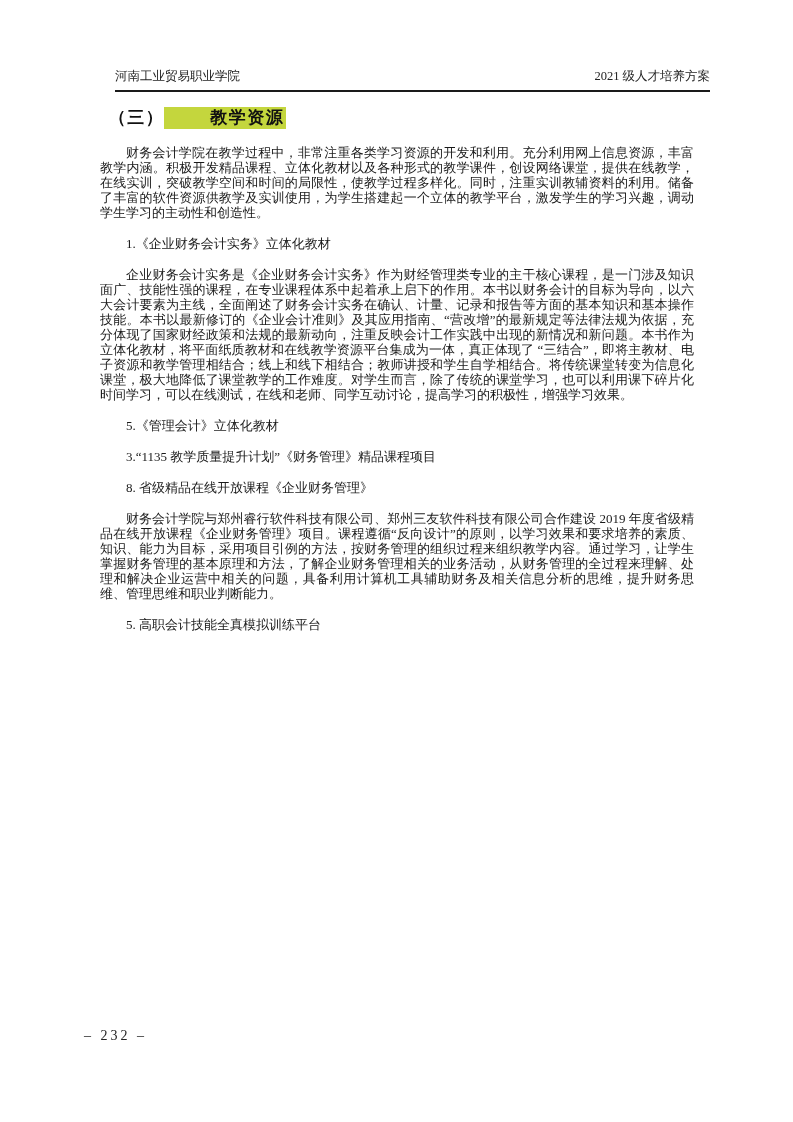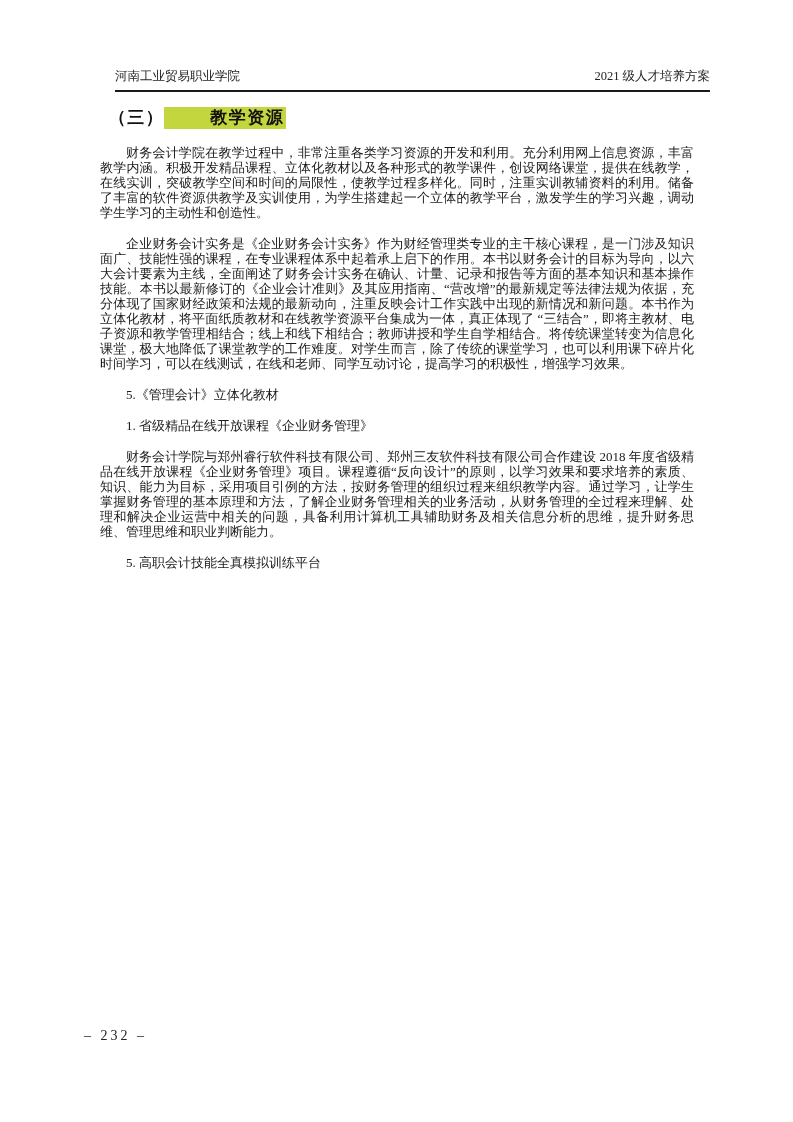--- a/index.html
+++ b/index.html
@@ -63,24 +63,26 @@
 
     <header class="meta-header">
       <span>河南工业贸易职业学院</span>
       <span>2021 级人才培养方案</span>
     </header>
 
     <h2 class="section-title"><span>（三）</span><mark style="background: rgb(196, 214, 61); padding-left: 46px;">教学资源</mark></h2>
 
     <main id="doc-body">
         <p class="block">财务会计学院在教学过程中，非常注重各类学习资源的开发和利用。充分利用网上信息资源，丰富教学内涵。积极开发精品课程、立体化教材以及各种形式的教学课件，创设网络课堂，提供在线教学，在线实训，突破教学空间和时间的局限性，使教学过程多样化。同时，注重实训教辅资料的利用。储备了丰富的软件资源供教学及实训使用，为学生搭建起一个立体的教学平台，激发学生的学习兴趣，调动学生学习的主动性和创造性。</p>
+        <p class="block">1.《企业财务会计实务》立体化教材</p>
         <p class="block">企业财务会计实务是《企业财务会计实务》作为财经管理类专业的主干核心课程，是一门涉及知识面广、技能性强的课程，在专业课程体系中起着承上启下的作用。本书以财务会计的目标为导向，以六大会计要素为主线，全面阐述了财务会计实务在确认、计量、记录和报告等方面的基本知识和基本操作技能。本书以最新修订的《企业会计准则》及其应用指南、“营改增”的最新规定等法律法规为依据，充分体现了国家财经政策和法规的最新动向，注重反映会计工作实践中出现的新情况和新问题。本书作为立体化教材，将平面纸质教材和在线教学资源平台集成为一体，真正体现了 “三结合”，即将主教材、电子资源和教学管理相结合；线上和线下相结合；教师讲授和学生自学相结合。将传统课堂转变为信息化课堂，极大地降低了课堂教学的工作难度。对学生而言，除了传统的课堂学习，也可以利用课下碎片化时间学习，可以在线测试，在线和老师、同学互动讨论，提高学习的积极性，增强学习效果。</p>
         <p class="block">5.《管理会计》立体化教材</p>
-        <p class="block">1. 省级精品在线开放课程《企业财务管理》</p>
-        <p class="block">财务会计学院与郑州睿行软件科技有限公司、郑州三友软件科技有限公司合作建设 2018 年度省级精品在线开放课程《企业财务管理》项目。课程遵循“反向设计”的原则，以学习效果和要求培养的素质、知识、能力为目标，采用项目引例的方法，按财务管理的组织过程来组织教学内容。通过学习，让学生掌握财务管理的基本原理和方法，了解企业财务管理相关的业务活动，从财务管理的全过程来理解、处理和解决企业运营中相关的问题，具备利用计算机工具辅助财务及相关信息分析的思维，提升财务思维、管理思维和职业判断能力。</p>
+        <p class="block">3.“1135 教学质量提升计划”《财务管理》精品课程项目</p>
+        <p class="block">8. 省级精品在线开放课程《企业财务管理》</p>
+        <p class="block">财务会计学院与郑州睿行软件科技有限公司、郑州三友软件科技有限公司合作建设 2019 年度省级精品在线开放课程《企业财务管理》项目。课程遵循“反向设计”的原则，以学习效果和要求培养的素质、知识、能力为目标，采用项目引例的方法，按财务管理的组织过程来组织教学内容。通过学习，让学生掌握财务管理的基本原理和方法，了解企业财务管理相关的业务活动，从财务管理的全过程来理解、处理和解决企业运营中相关的问题，具备利用计算机工具辅助财务及相关信息分析的思维，提升财务思维、管理思维和职业判断能力。</p>
         <p class="block">5. 高职会计技能全真模拟训练平台</p>
       </main>
 
   </div>
 
   <footer class="page-footer">
     <span>– 232 –</span>
   </footer>
 </div>
 

